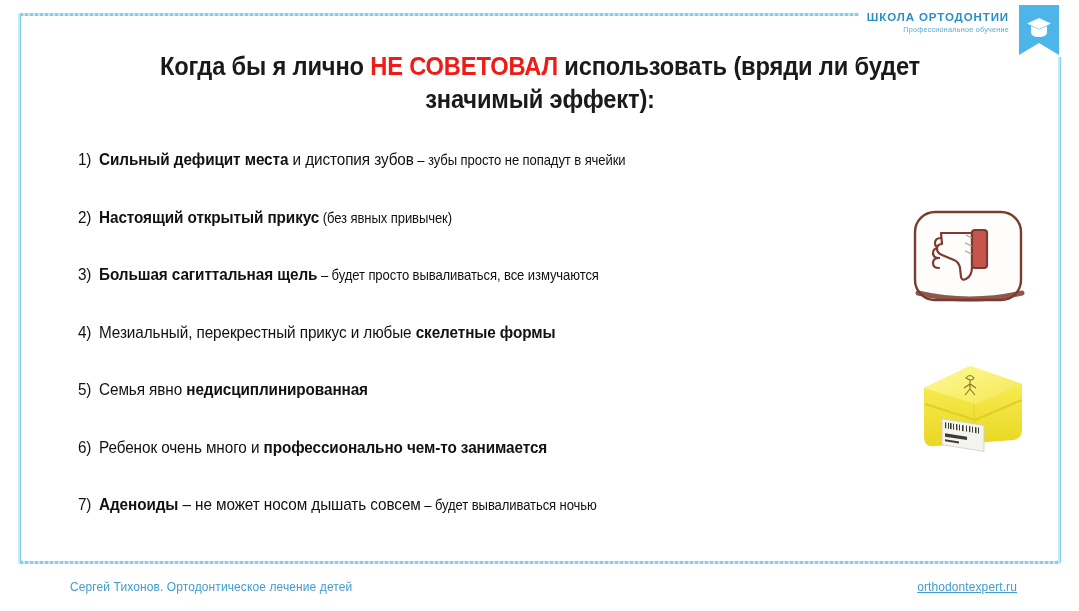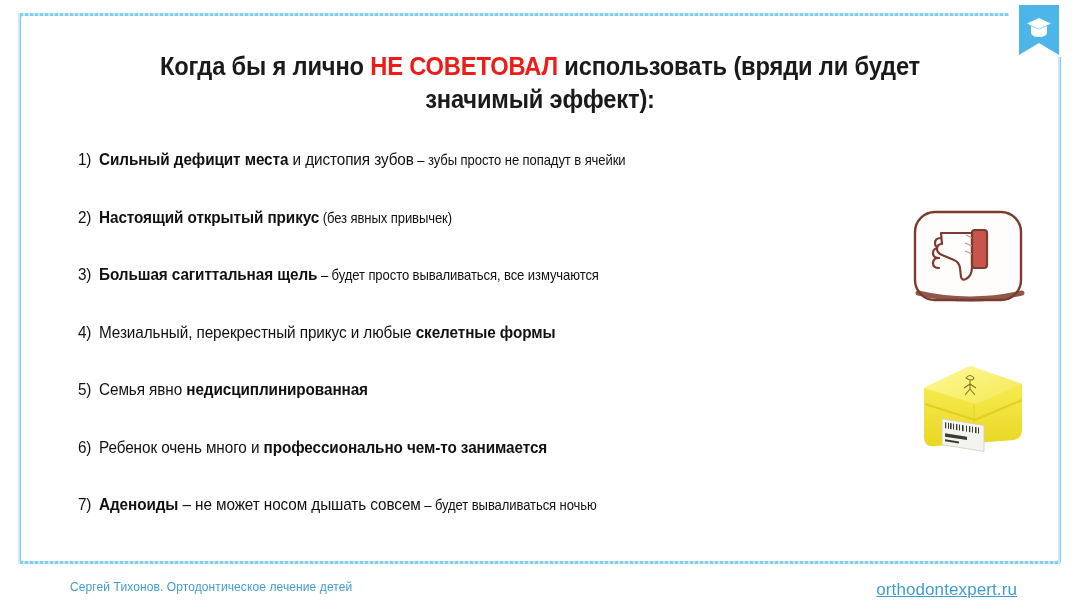--- a/index.html
+++ b/index.html
@@ -185,35 +185,39 @@
     left: 70px;
     top: 580px;
     font-size: 12px;
     color: #3f9dd0;
     letter-spacing: .1px;
   }
   .footer-right {
     position: absolute;
     right: 62px;
     top: 580px;
-    font-size: 17px;
+    font-size: 12px;
     color: #3f9dd0;
     text-decoration: underline;
     letter-spacing: .1px;
   }
 </style>
 </head>
 <body>
 
 <div id="slide">
 
   <div class="frame"></div>
   <div class="frame-noise"></div>
 
   <div class="logo">
+    <div class="logo-text">
+      <div class="logo-title">ШКОЛА ОРТОДОНТИИ</div>
+      <div class="logo-sub">Профессиональное обучение</div>
+    </div>
     <svg class="logo-mark" viewBox="0 0 44 52">
       <path d="M2 0 H42 V50 L22 38 L2 50 Z" fill="#4db5e8"></path>
       <path d="M22 13 L34 18.5 L22 24 L10 18.5 Z" fill="#ffffff"></path>
       <path d="M14 21 v6.5 c0 3 4 4.6 8 4.6 s8 -1.6 8 -4.6 V21 l-8 3.6 Z" fill="#ffffff"></path>
     </svg>
   </div>
 
   <div class="title">
     <span>Когда бы я лично </span><span class="hl">НЕ СОВЕТОВАЛ</span><span> использовать (вряди ли будет значимый эффект):</span>
   </div>

